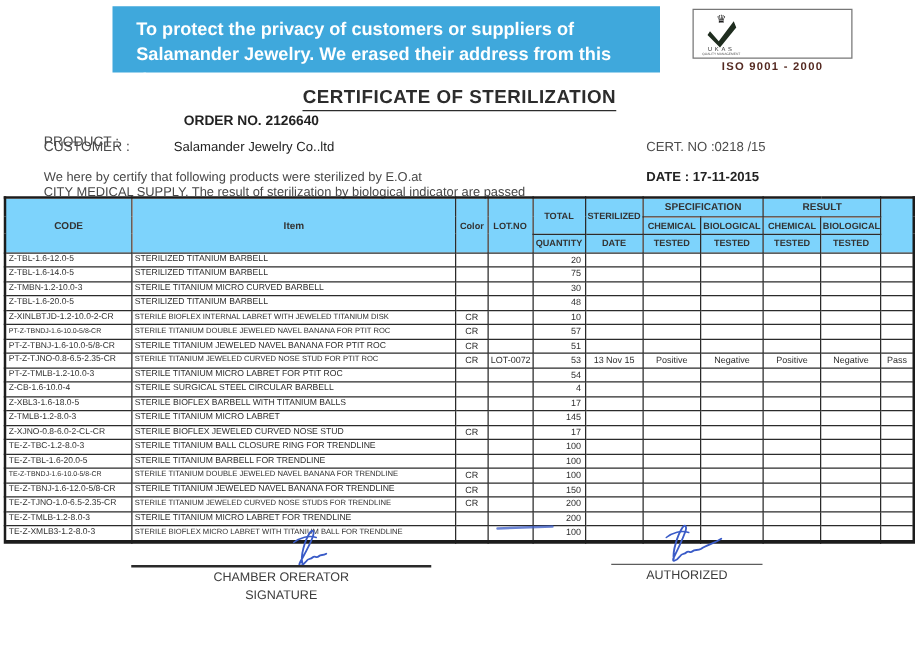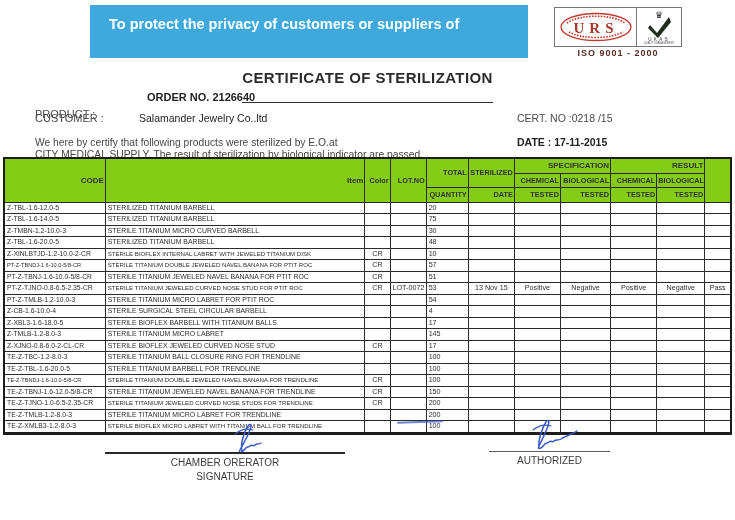--- a/index.html
+++ b/index.html
@@ -15,79 +15,72 @@
     padding:9px 16px 0 19px;
   }
   
   .marks{left:551px;top:7px;width:134px;text-align:center;}
   .marks-box{display:flex;border:1px solid #777;background:#fff;width:126px;height:38px;margin:0 auto;}
   .urs-box{flex:1;border-right:1px solid #777;display:flex;align-items:center;justify-content:center;}
   .ukas-box{width:44px;display:flex;align-items:center;justify-content:center;}
   .iso-label{font-size:9px;font-weight:bold;color:#552a22;letter-spacing:1px;margin-top:1px;}
   
   .title{left:0;top:69px;width:735px;text-align:center;font-size:15px;font-weight:bold;color:#2c2c2c;letter-spacing:0.4px;}
-  .title span{border-bottom:1.5px solid #2c2c2c;padding-bottom:16px;}
+  .title span{border-bottom:1.5px solid #2c2c2c;padding-bottom:2px;}
   
   .lbl{font-size:11px;color:#4a4a4a;}
   .val{font-size:11px;color:#222;}
   .b{font-weight:bold;}
   .meta-product-label{left:35px;top:92px;margin-top:16px;}
   .meta-product-value{left:147px;top:91px;}
   .meta-customer-label{left:35px;top:112px;}
   .meta-customer-value{left:97px;top:112px;font-size:10.5px;margin-left:42px;}
   .meta-certno{left:517px;top:112px;font-size:10.5px;color:#4a4a4a;}
   .meta-date{left:517px;top:136px;font-size:10.5px;color:#222;}
   .certify1{left:35px;top:137px;font-size:10.3px;color:#474747;}
   .certify2{left:35px;top:149px;font-size:10.3px;color:#474747;text-align:center;}
   
   .tbl-wrap{left:3px;top:157px;}
   table{border-collapse:collapse;table-layout:fixed;width:729px;color:#2e2e2e;}
   th,td{border:1px solid #2b2b2b;overflow:hidden;white-space:nowrap;box-sizing:border-box;}
   table{border:2px solid #1c1c1c;border-bottom-width:3px;}
-  thead th{font-size:8px;font-weight:bold;color:#333;text-align:right;padding:1px 1px;background:#84cc16;}
+  thead th{font-size:8px;font-weight:bold;color:#333;text-align:center;padding:1px 1px;background:#7dd3fc;}
   thead tr.h1 th{height:15px;}
   thead tr.h2 th{height:14px;}
   thead tr.h3 th{height:15px;font-size:7.3px;}
   thead th.sub{font-size:7.3px;}
   tbody tr{height:10.8px;}
   tbody td{font-size:7px;line-height:10.5px;padding:0 2px;}
   td.c-code{font-size:6.8px;}
   td.c-code.tiny{font-size:5.6px;}
   td.c-item{font-size:6.9px;}
   td.c-item.tiny{font-size:6.1px;}
-  td.c-qty{font-size:7.2px;padding-right:3px;}
+  td.c-qty{text-align:right;font-size:7.2px;padding-right:3px;}
   td.c-center{text-align:center;font-size:7.2px;}
   
   .sig-line-left{left:105px;top:452px;width:240px;border-top:2.5px solid #2a2a2a;}
   .sig-line-right{left:489px;top:451px;width:121px;border-top:1.5px solid #5c5c5c;}
   .sig-label{font-size:10px;color:#3c3c3c;text-align:center;}
   .sig-left-l1{left:105px;top:457px;width:240px;}
   .sig-left-l2{left:105px;top:471px;width:240px;}
   .sig-right-l1{left:489px;top:455px;width:121px;}
   .sig-svg-left{left:220px;top:420px;}
   .sig-svg-right{left:521px;top:417px;}
   .blue-swash{left:397px;top:421px;width:46px;height:2px;background:#3a5bc7;opacity:.75;transform:rotate(-2deg);border-radius:2px;}
 </style>
 </head>
 <body>
 
 <div class="abs banner">
   <div>To protect the privacy of customers or suppliers of</div>
+  <div>Salamander Jewelry. We erased their address from this document</div>
 </div>
 
 <div class="abs marks">
   <div class="marks-box">
-    <div class="urs-box">
-      <svg width="78" height="34" viewBox="0 0 78 34">
-        <ellipse cx="39" cy="17" rx="35" ry="13.5" fill="none" stroke="#c0392b" stroke-width="1.3"></ellipse>
-        <path d="M10 13 A33 13 0 0 1 68 13" fill="none" stroke="#c0392b" stroke-width="1.6" stroke-dasharray="1.6 1.3"></path>
-        <path d="M12 22 A33 13 0 0 0 66 22" fill="none" stroke="#c0392b" stroke-width="1.6" stroke-dasharray="1.6 1.3"></path>
-        <text x="39" y="23" text-anchor="middle" font-size="15" font-weight="bold" fill="#a93a30" font-family="Liberation Serif, serif" letter-spacing="5">URS</text>
-      </svg>
-    </div>
     <div class="ukas-box">
       <svg width="42" height="36" viewBox="0 0 42 36">
         <text x="21" y="9" text-anchor="middle" font-size="9" fill="#1e1e1e">♛</text>
         <path d="M12 16 L19 24 L31 8 L33 13 L20 29 L10 19 Z" fill="#1f2d1f"></path>
         <text x="21" y="32" text-anchor="middle" font-size="4.6" letter-spacing="2.2" fill="#333">UKAS</text>
         <text x="21" y="35.4" text-anchor="middle" font-size="2.6" fill="#555">QUALITY MANAGEMENT</text>
       </svg>
     </div>
   </div>
   <div class="iso-label">ISO 9001 - 2000</div>

